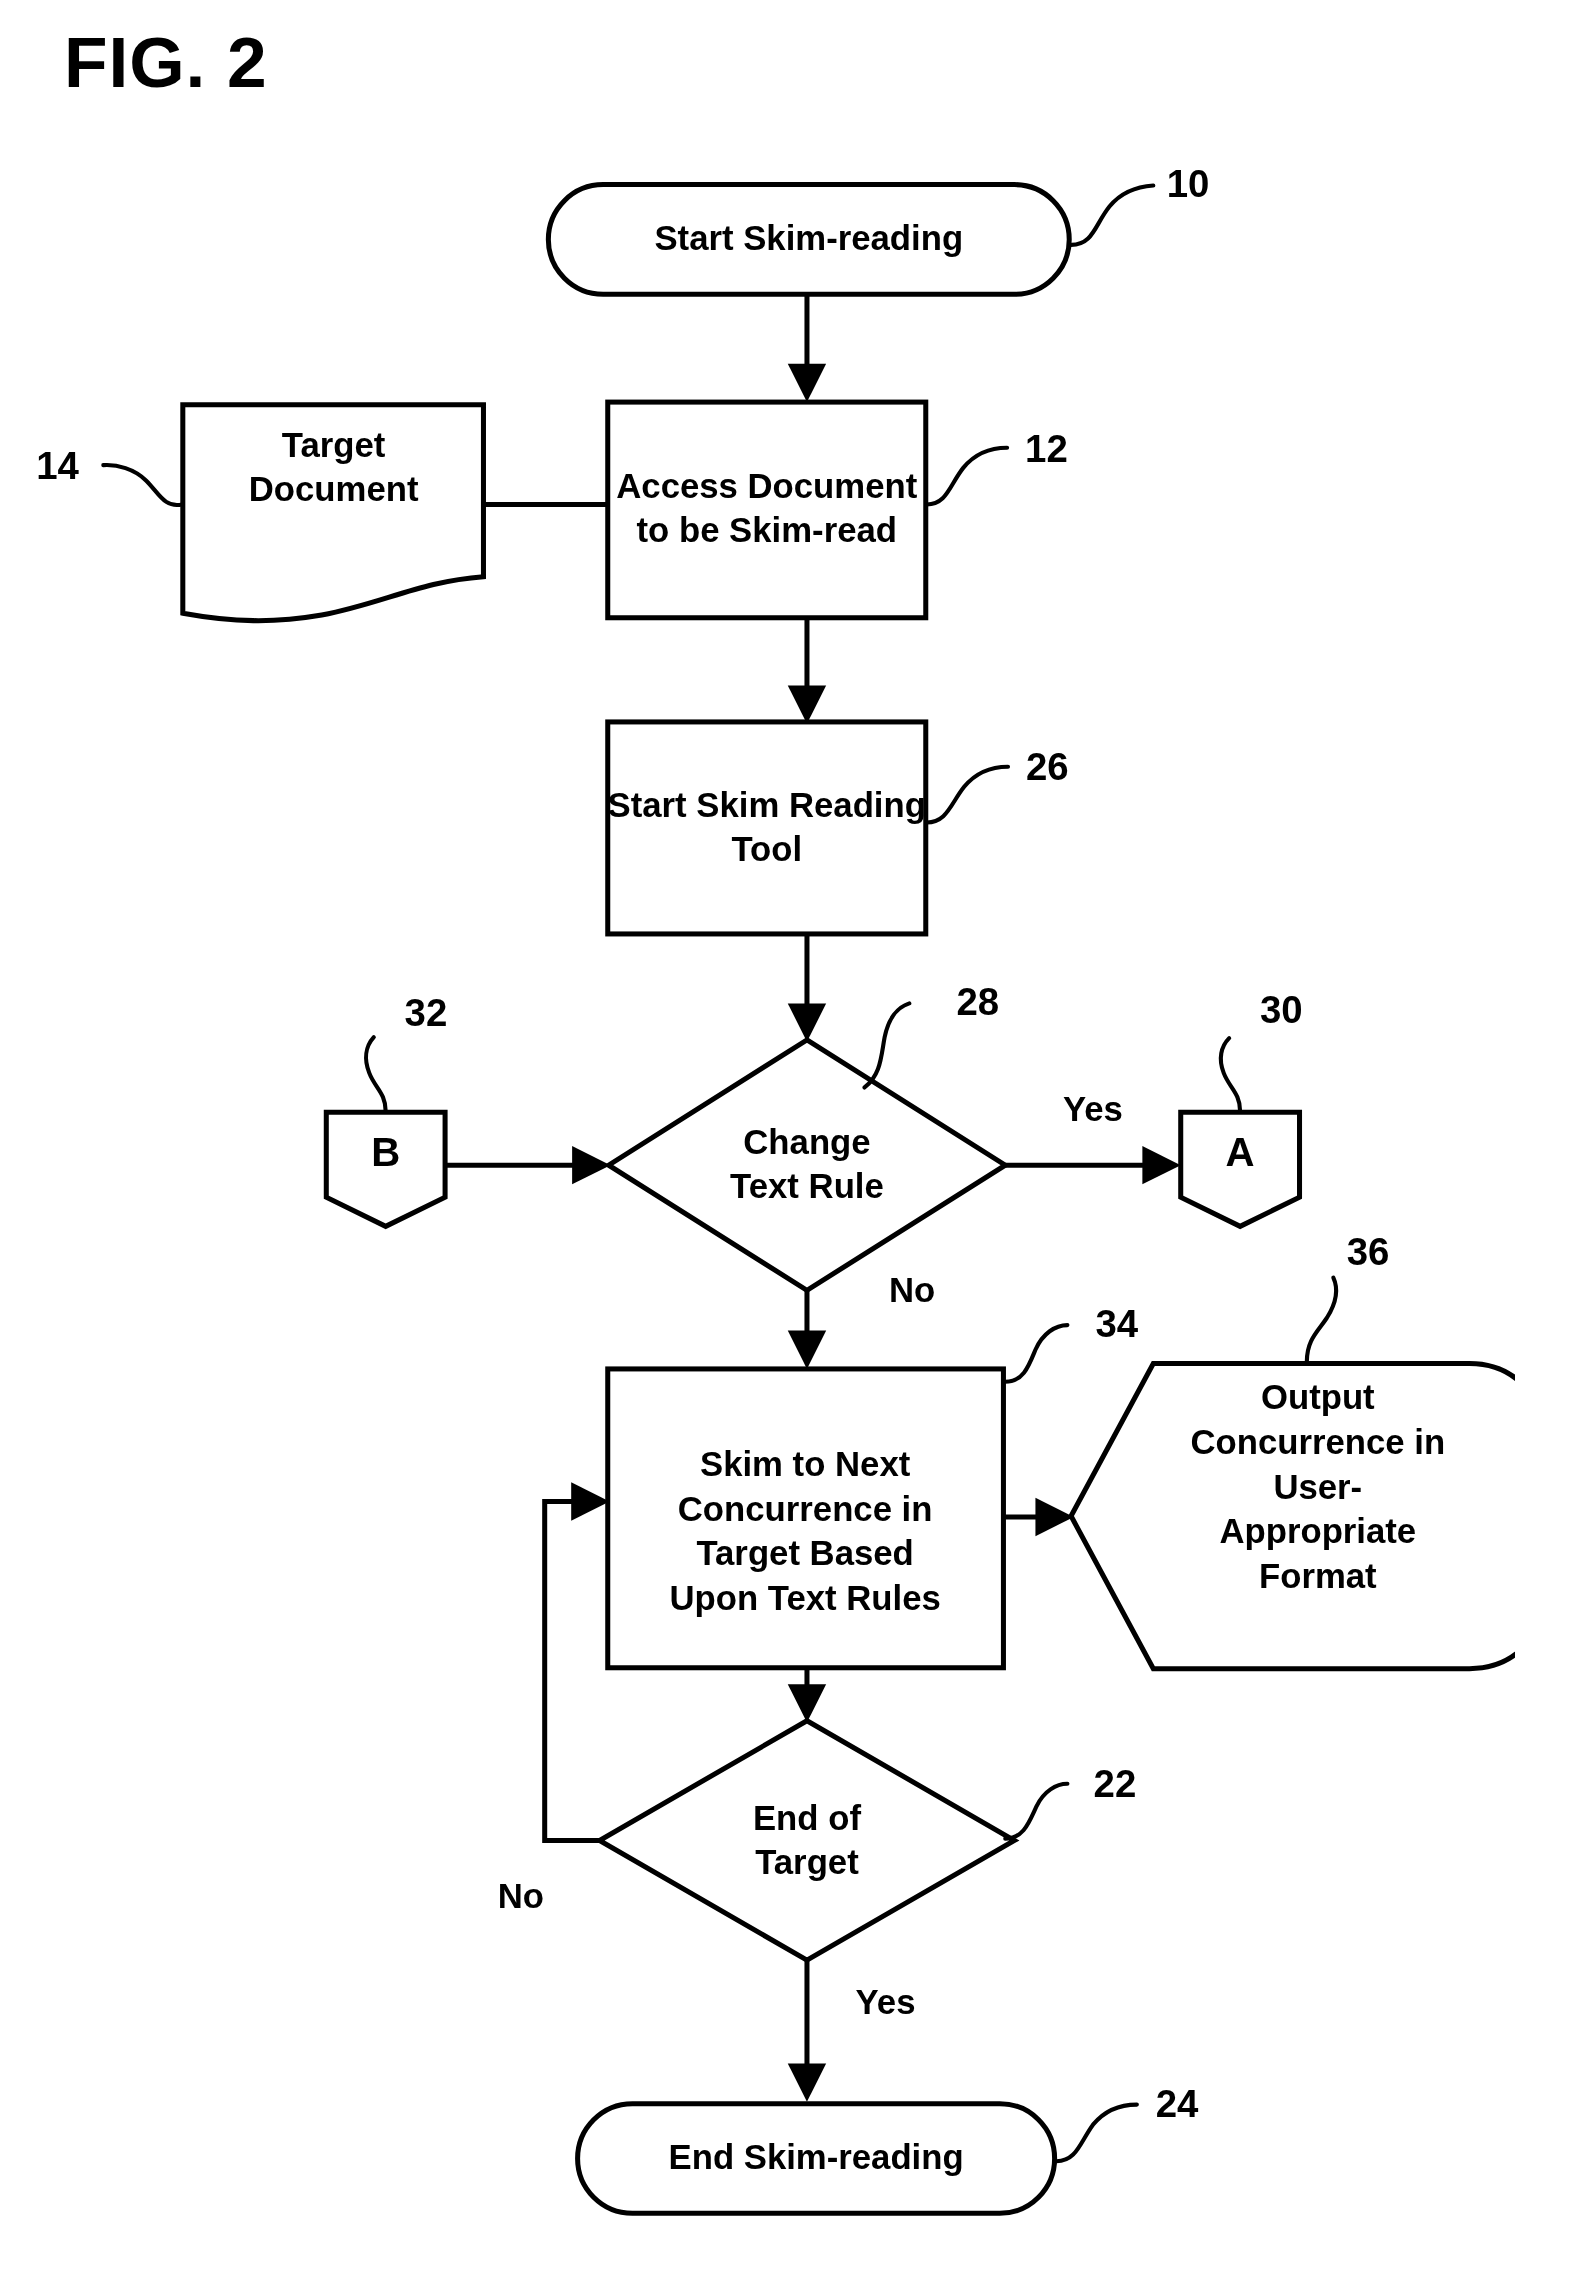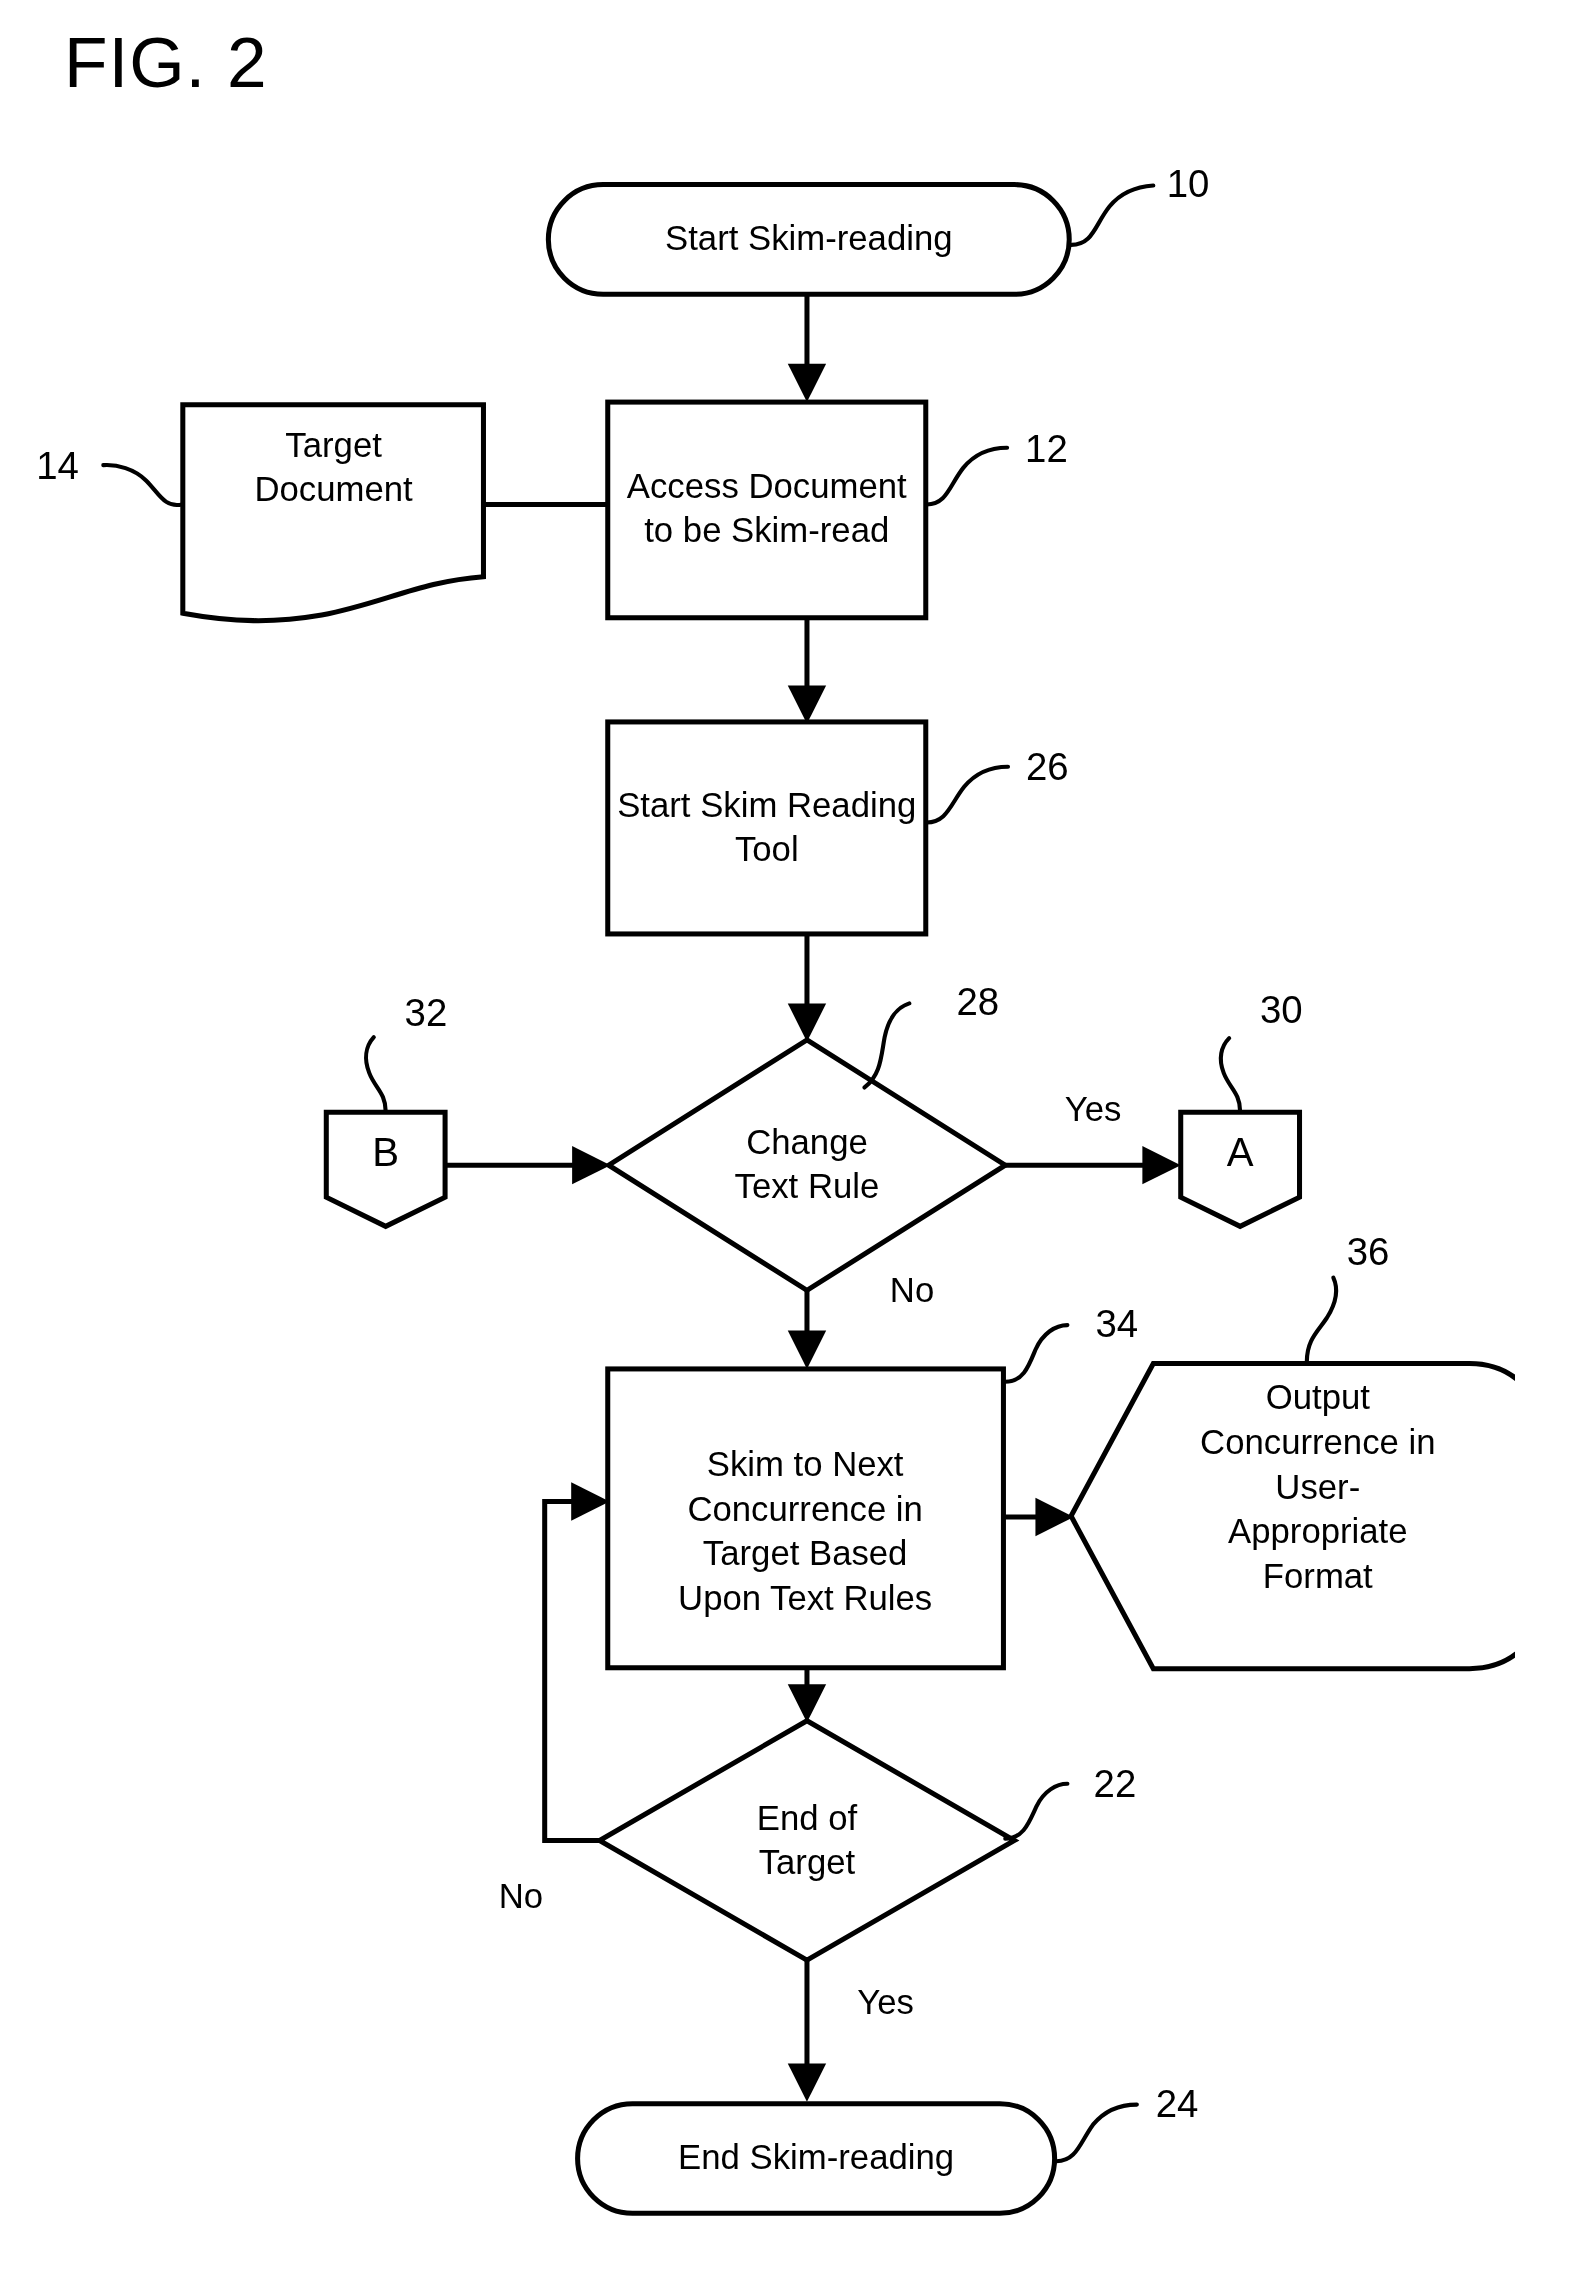--- a/index.html
+++ b/index.html
@@ -9,20 +9,21 @@
   }
   body {
     font-family: "Liberation Sans", sans-serif;
   }
   #figure-root {
     position: relative;
     width: 1515px;
     height: 2291px;
     background: #ffffff;
     overflow: hidden;
+    font-weight: bold;
   }
   svg#flowchart {
     display: block;
     width: 1592px;
     height: 2291px;
   }
   .fig-title {
     font-family: "Liberation Sans", sans-serif;
     font-size: 78px;
     fill: #000000;

